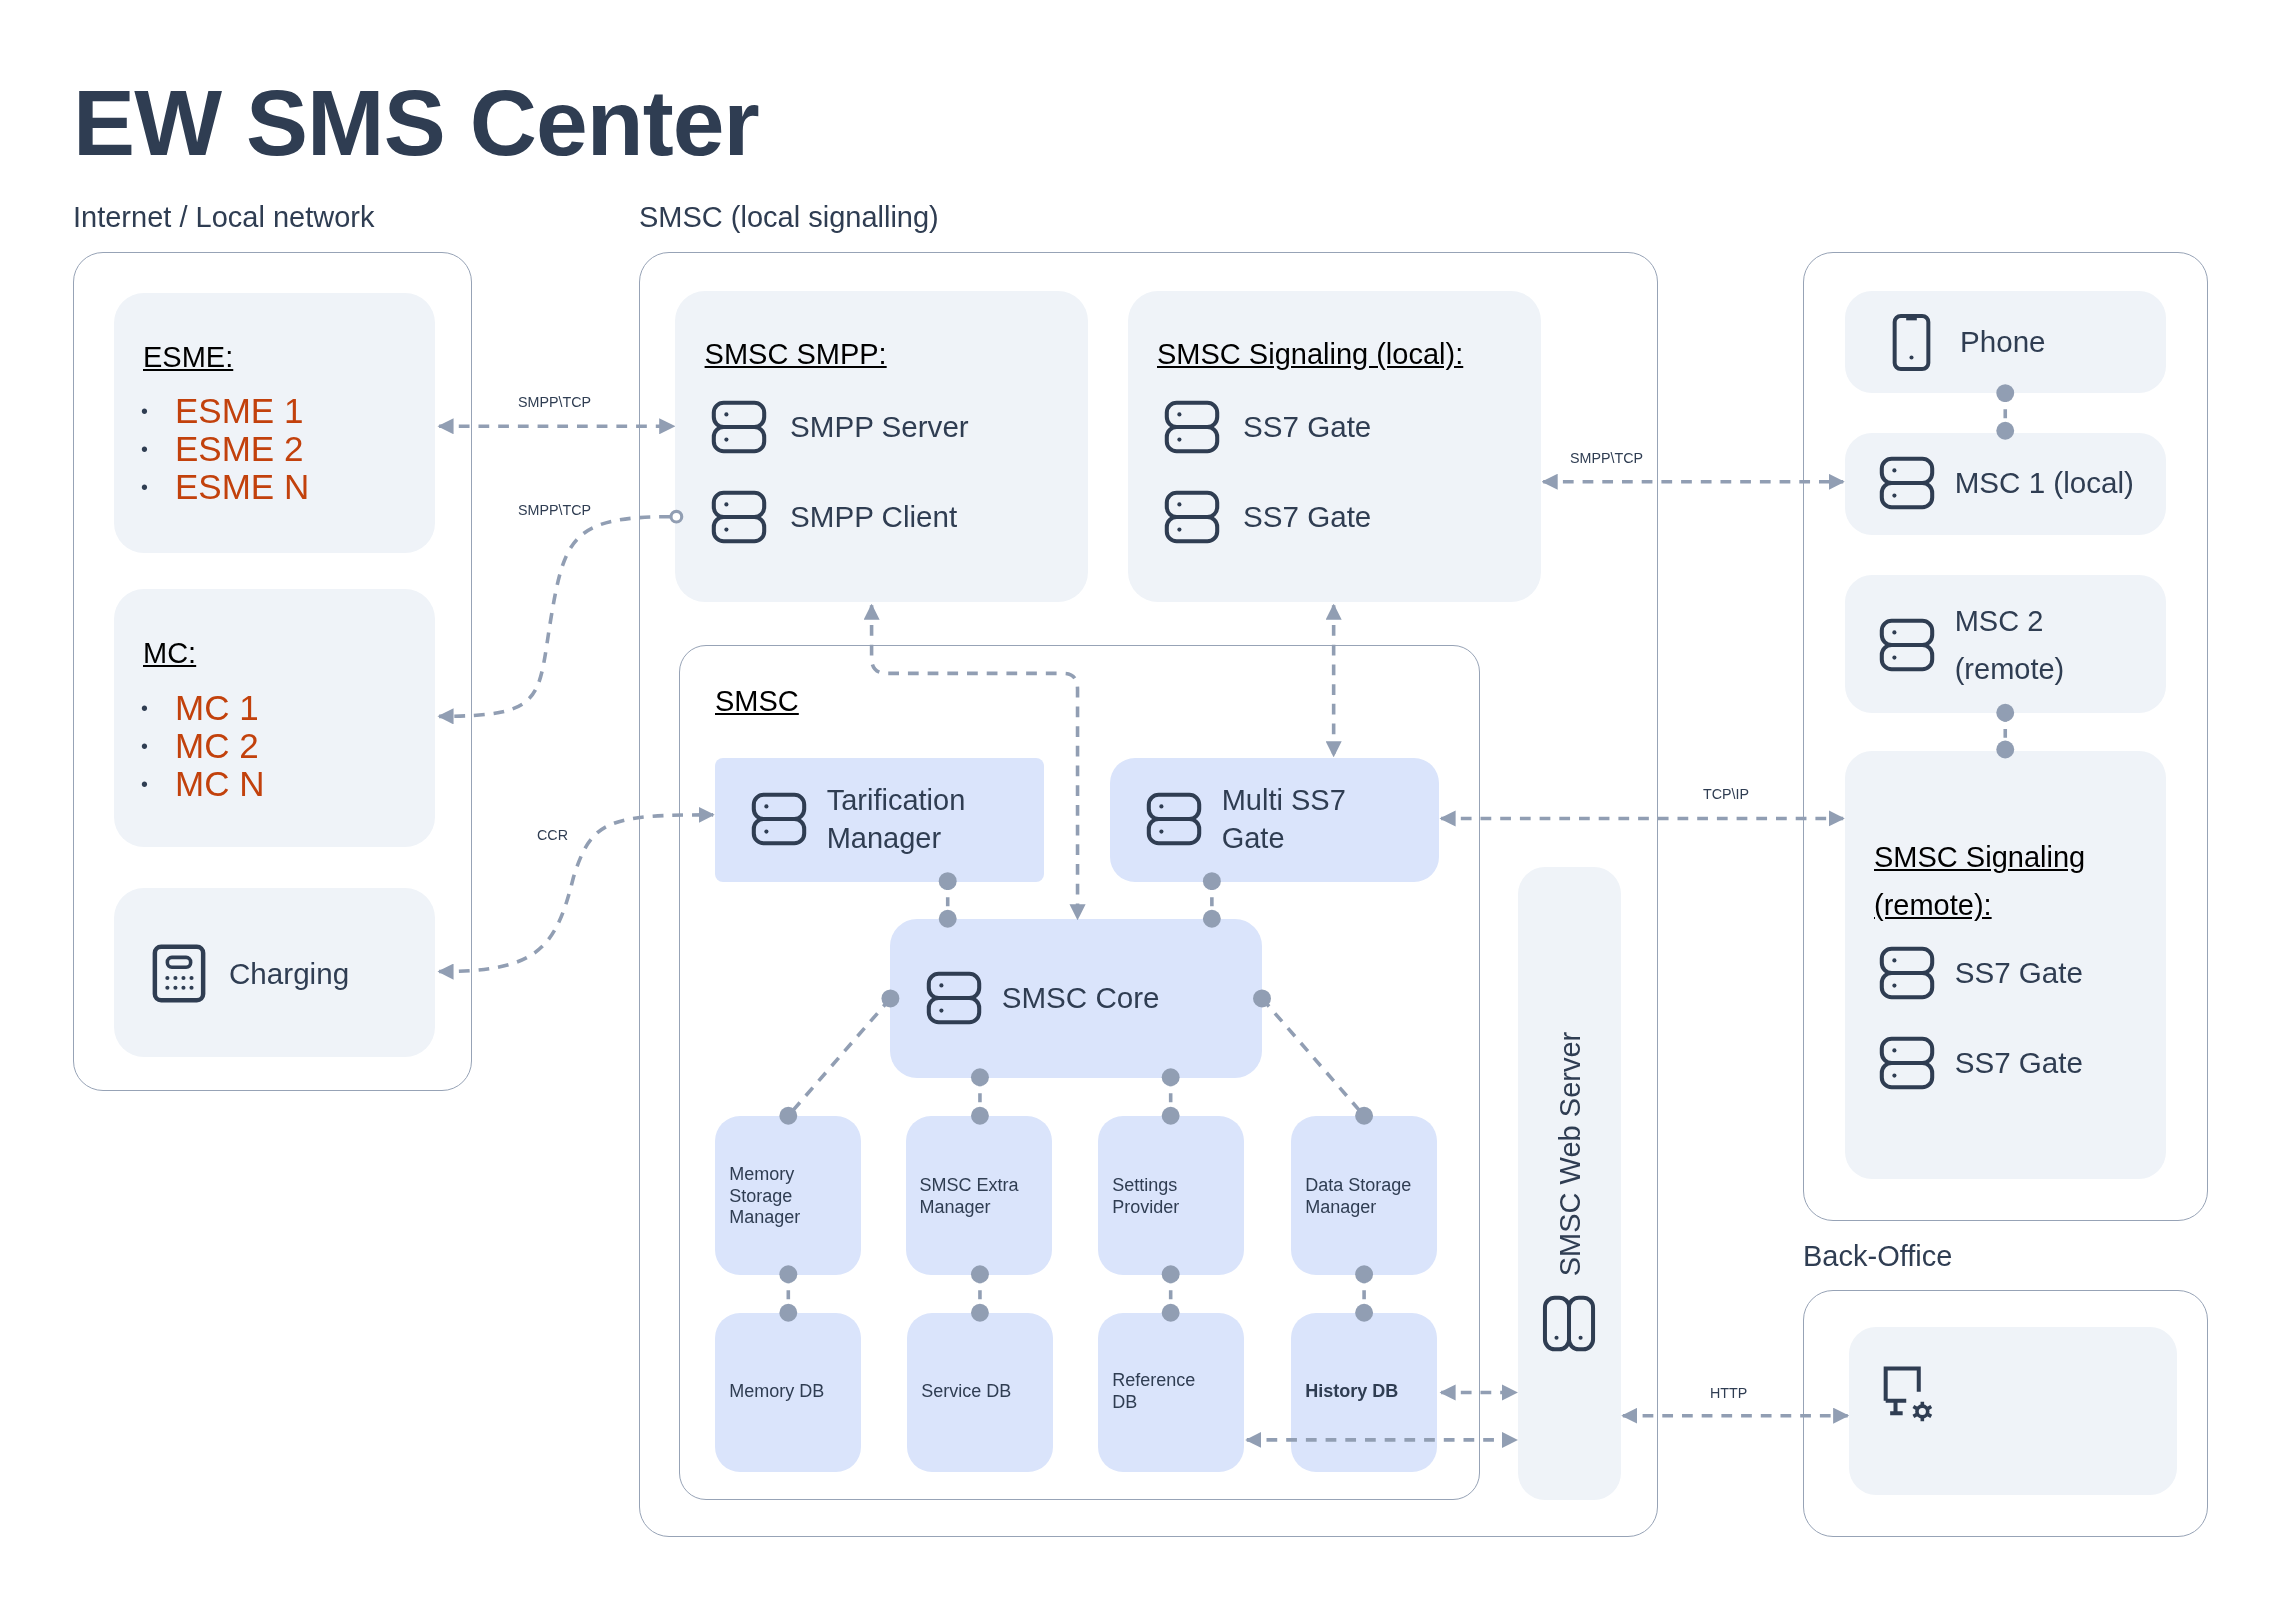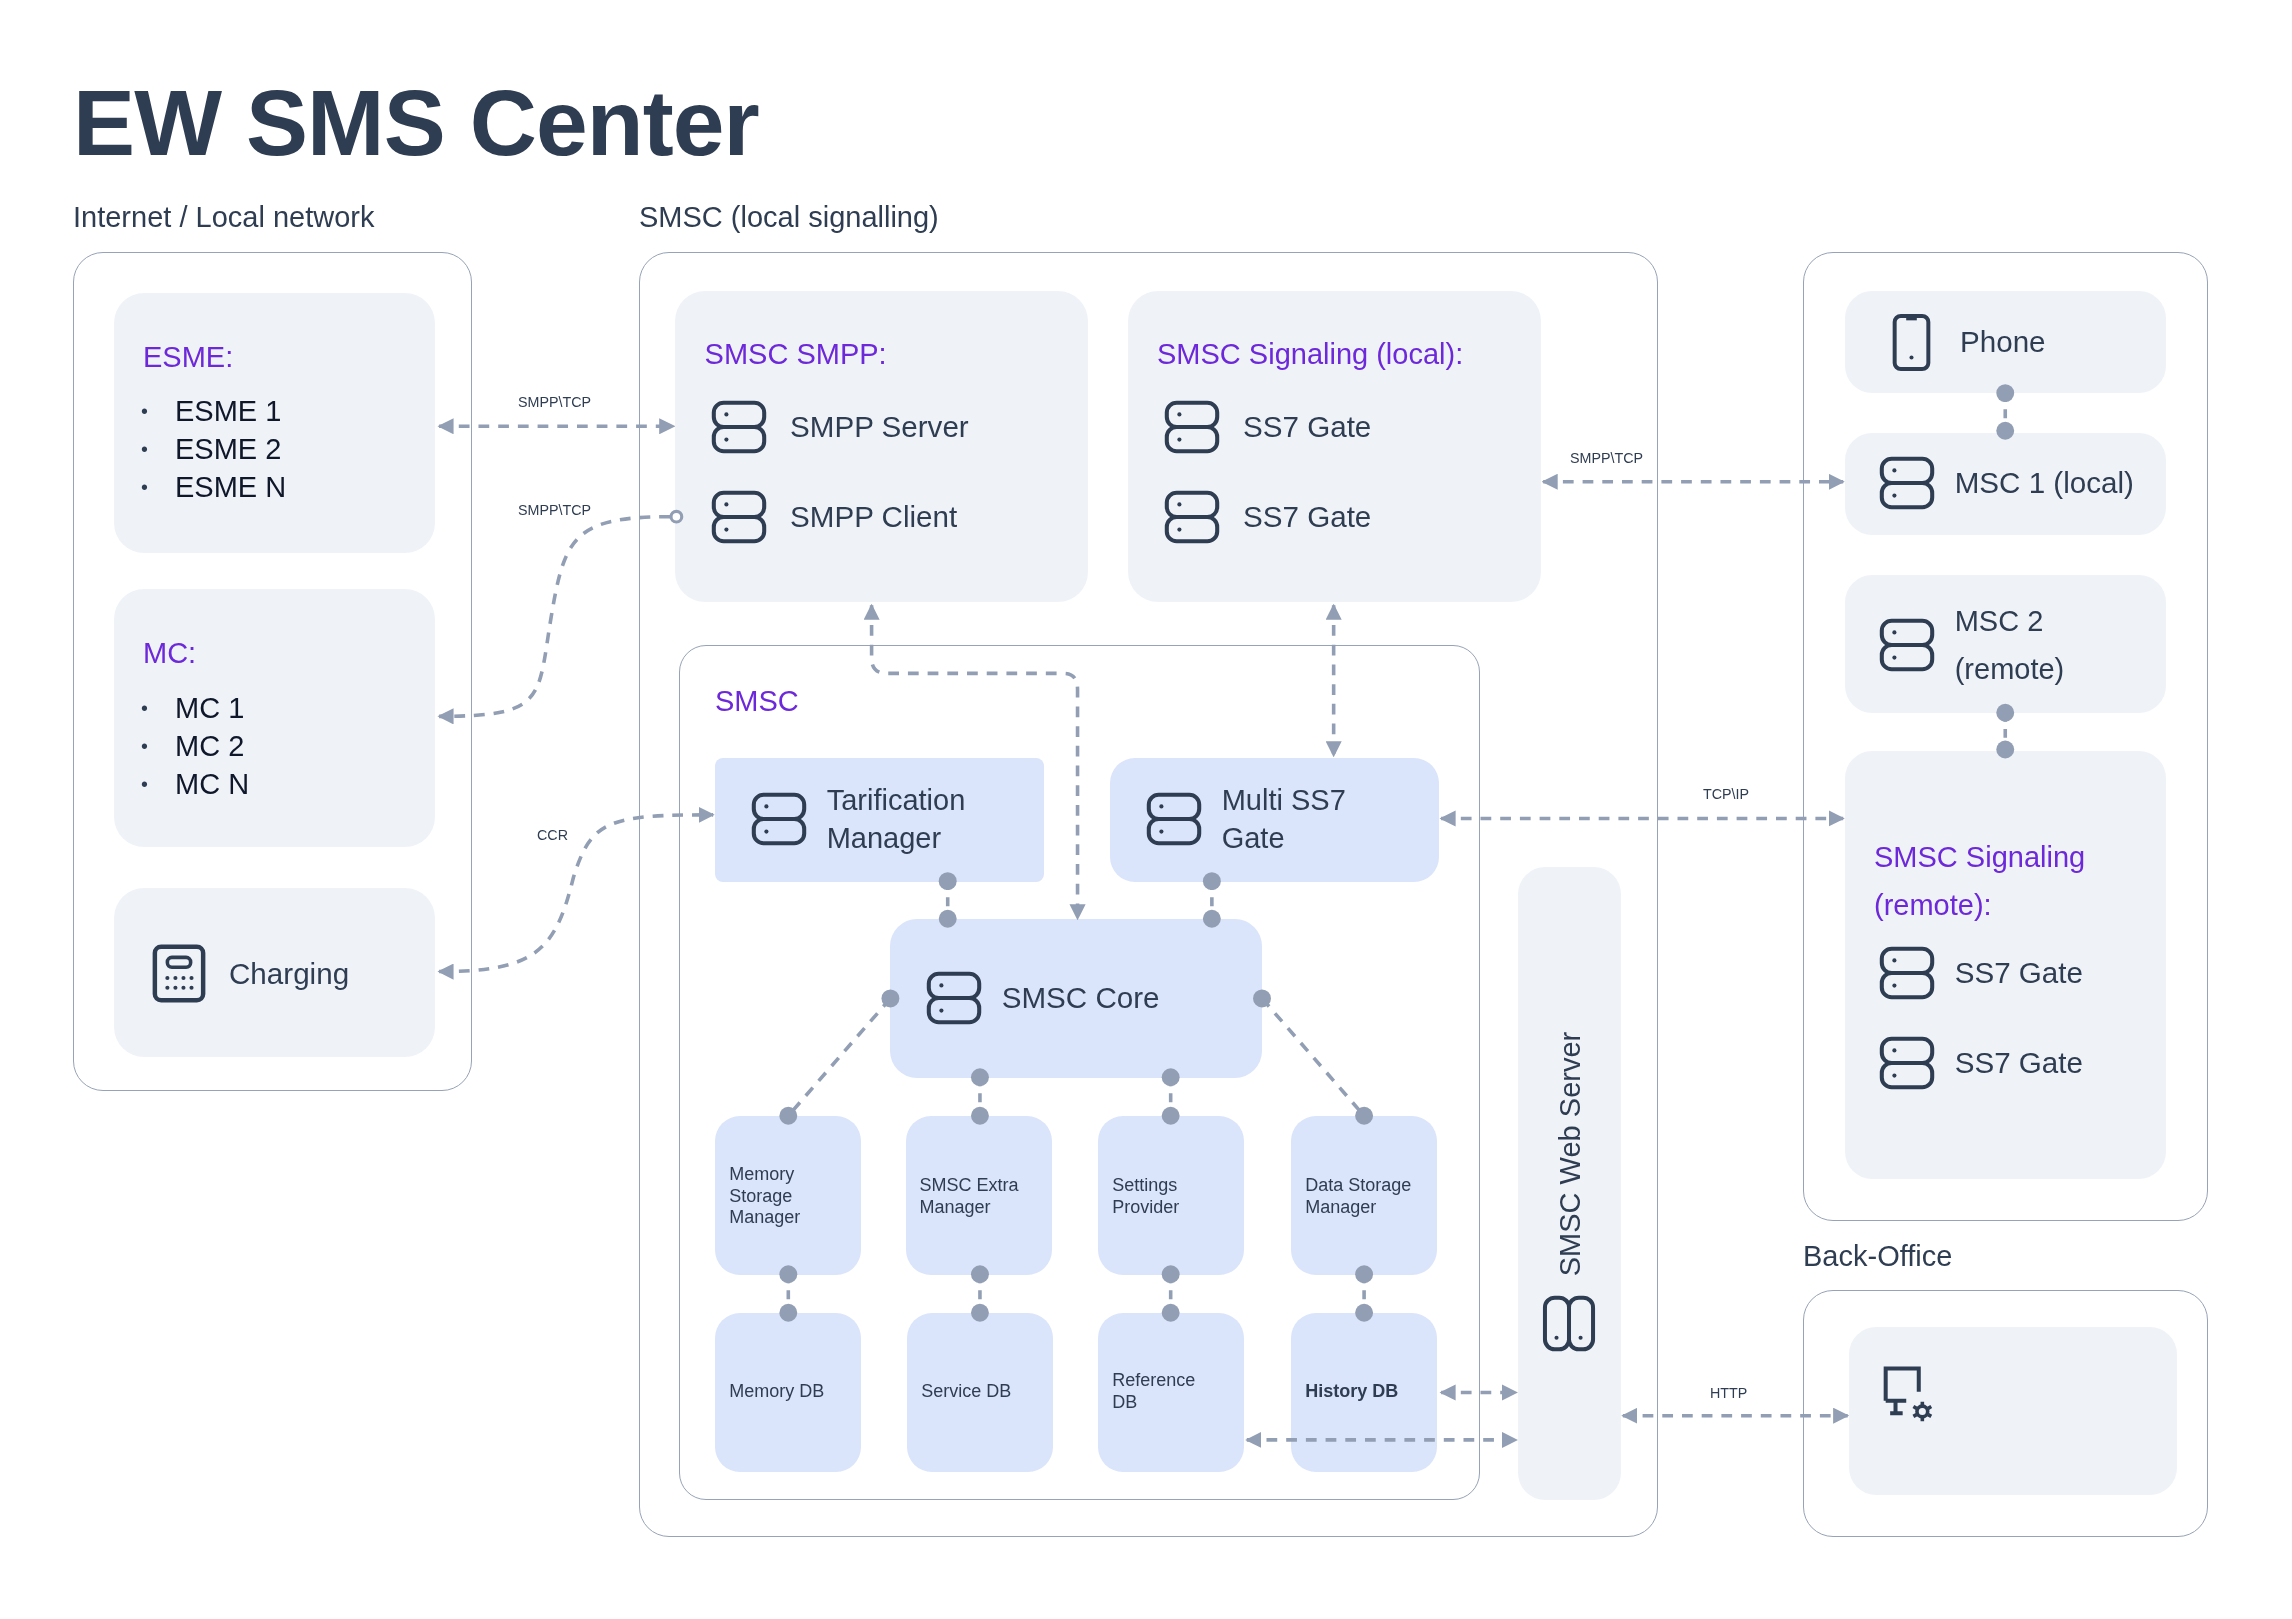--- a/index.html
+++ b/index.html
@@ -4,23 +4,23 @@
 <style>
   html, body { margin: 0; padding: 0; background: #ffffff; }
   body { width: 2293px; height: 1619px; position: relative; overflow: hidden;
          font-family: "Liberation Sans", "DejaVu Sans", sans-serif; color: #2d3a4f; }
   .abs { position: absolute; box-sizing: border-box; }
   .title { left: 73px; top: 70px; font-size: 93px; font-weight: 700; color: #2f3d52; letter-spacing: -0.9px; white-space: nowrap; }
   .section-label { font-size: 29px; color: #2f3d52; white-space: nowrap; }
   .container { border: 1.8px solid #97a3b6; border-radius: 30px; background: #fff; }
   .card { background: #eff3f8; border-radius: 30px; }
   .card-blue { background: #dae4fb; border-radius: 30px; }
-  .card-heading { font-size: 29px; color: #6d28d9; white-space: nowrap; }
+  .card-heading { font-size: 29px; color: #000000; white-space: nowrap; text-decoration: underline; }
   .bullets { list-style: none; margin: 0; padding: 0; }
-  .bullets li { font-size: 29px; color: #0f172a; height: 38px; line-height: 38px; white-space: nowrap; position: relative; padding-left: 43px; }
+  .bullets li { font-size: 35px; color: #c2410c; height: 38px; line-height: 38px; white-space: nowrap; position: relative; padding-left: 43px; }
   .bullets li::before { content: "\2022"; position: absolute; left: 9px; font-size: 19.7px; color: #2f3d52; }
   .row-item { display: flex; align-items: center; white-space: nowrap; }
   .row-item .label { font-size: 29.6px; color: #2f3d52; margin-left: 23px; }
   .small-label { font-size: 18px; color: #2f3d52; line-height: 21.5px; }
   .proto { font-size: 14.3px; color: #2f3d52; white-space: nowrap; }
   .two-line { font-size: 29px; color: #2f3d52; line-height: 38px; }
   .vertical-label { transform: rotate(-90deg); transform-origin: center; white-space: nowrap; font-size: 29px; color: #2f3d52; }
   svg.overlay { position: absolute; left: 0; top: 0; pointer-events: none; }
   .icon svg { display: block; }
 </style>

